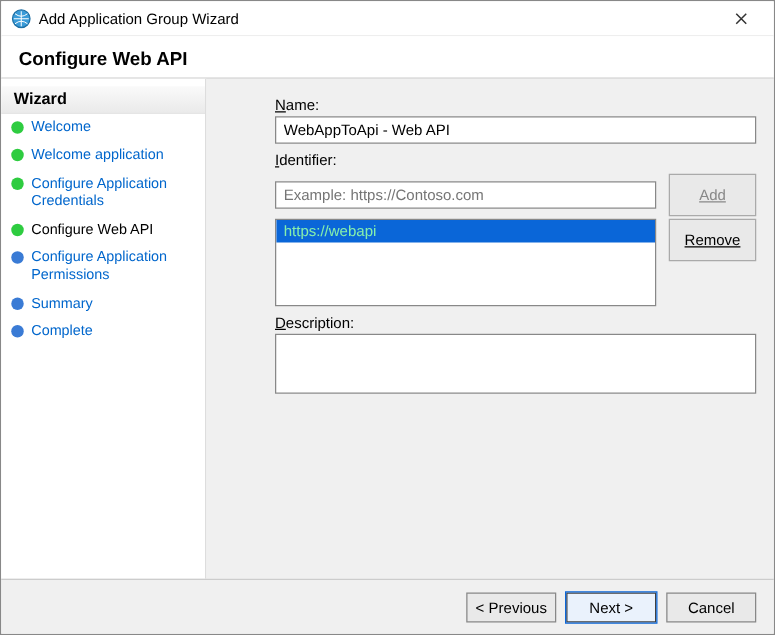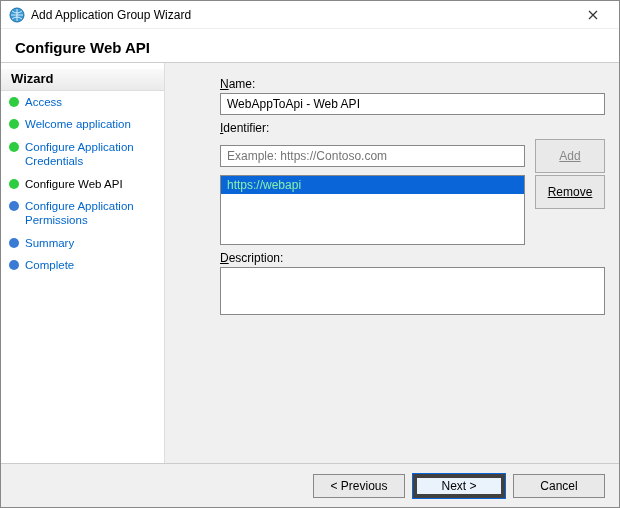--- a/index.html
+++ b/index.html
@@ -171,30 +171,30 @@
     height: 44px;
     border-top: 1px solid #ccc;
     background: #f0f0f0;
     display: flex;
     align-items: center;
     justify-content: flex-end;
     padding: 0 14px;
     gap: 8px;
   }
   .footer button {
-    width: 92px;
+    width: 72px;
     height: 24px;
     font-family: inherit;
     font-size: 12px;
     border: 1px solid #888;
     background: #e9e9e9;
     cursor: pointer;
   }
   .footer button.primary {
-    border: 4px solid #404040;
+    border: 1px solid #404040;
     outline: 1px solid #0a66d8;
     background: #eaf2fc;
   }
 </style>
 </head>
 <body>
 
 <div class="window">
 
   <div class="titlebar">
@@ -214,21 +214,21 @@
 
   <div class="header">Configure Web API</div>
 
   <div class="body">
 
     <div class="sidebar">
       <div class="steps-header">Wizard</div>
       <div id="steps-container">
           <div class="step">
             <span class="bullet done"></span>
-            <span>Access</span>
+            <span>Welcome</span>
           </div>
           <div class="step">
             <span class="bullet done"></span>
             <span>Welcome application</span>
           </div>
           <div class="step">
             <span class="bullet done"></span>
             <span>Configure Application Credentials</span>
           </div>
           <div class="step current">

